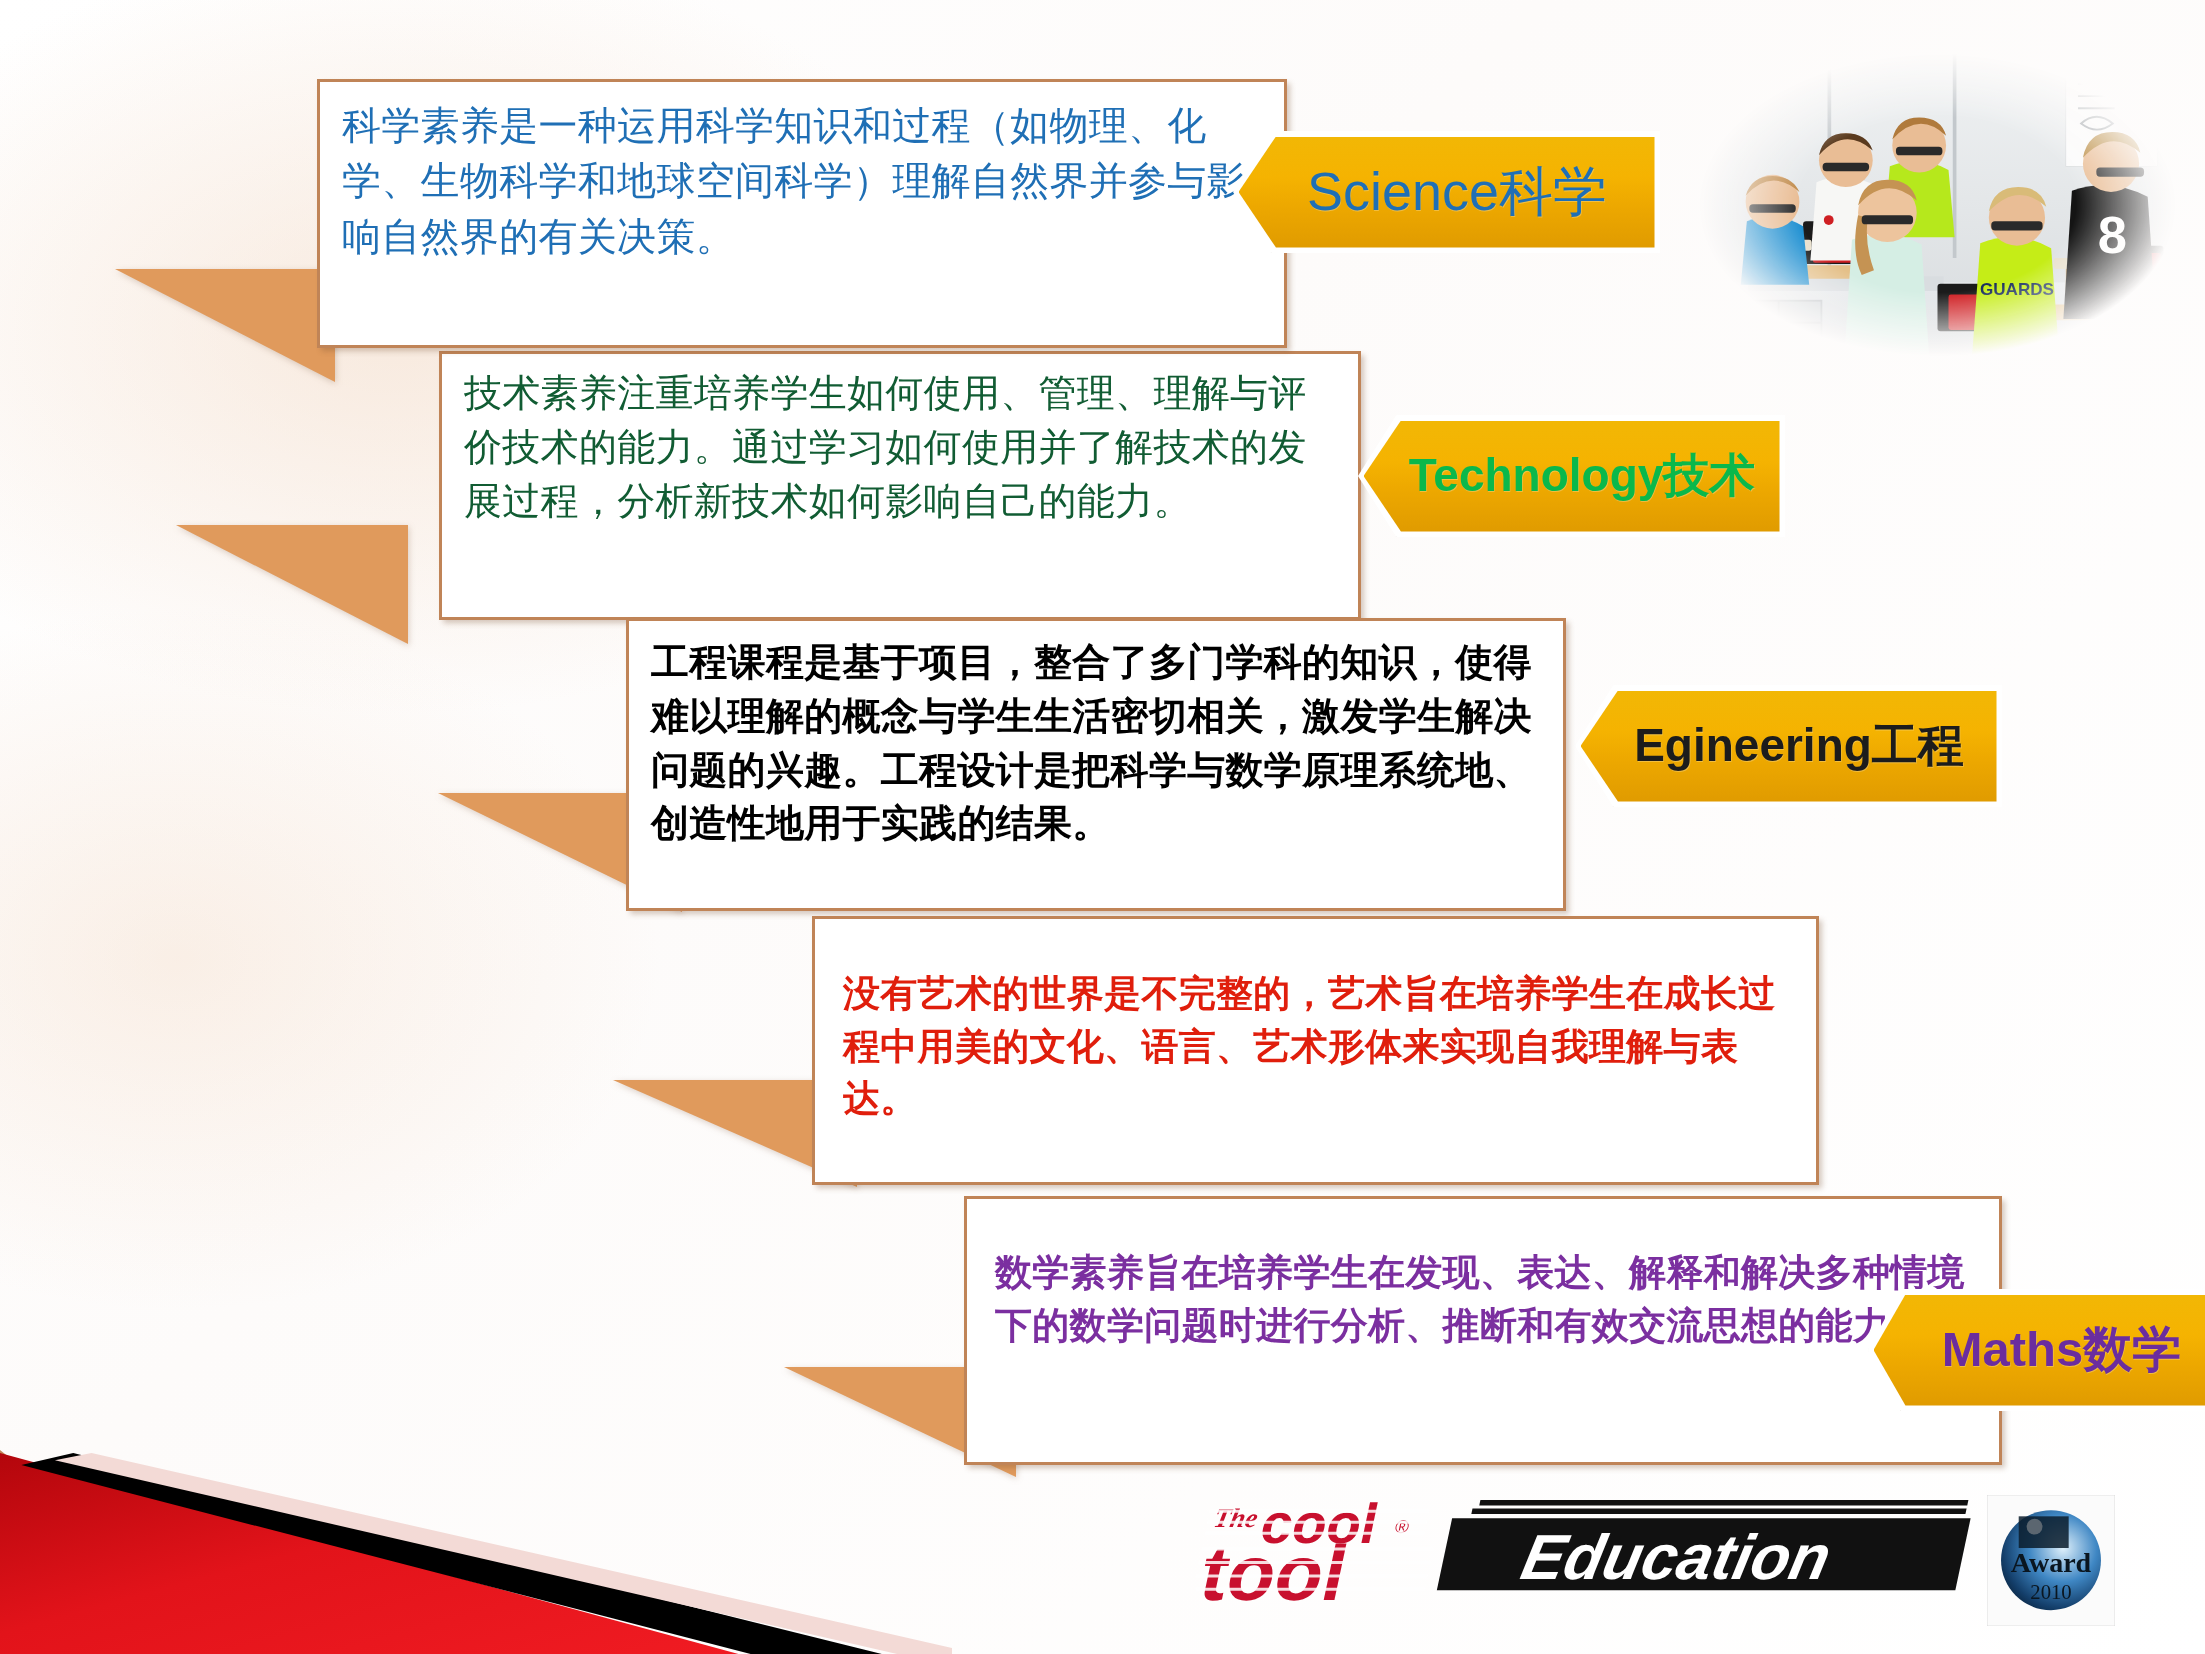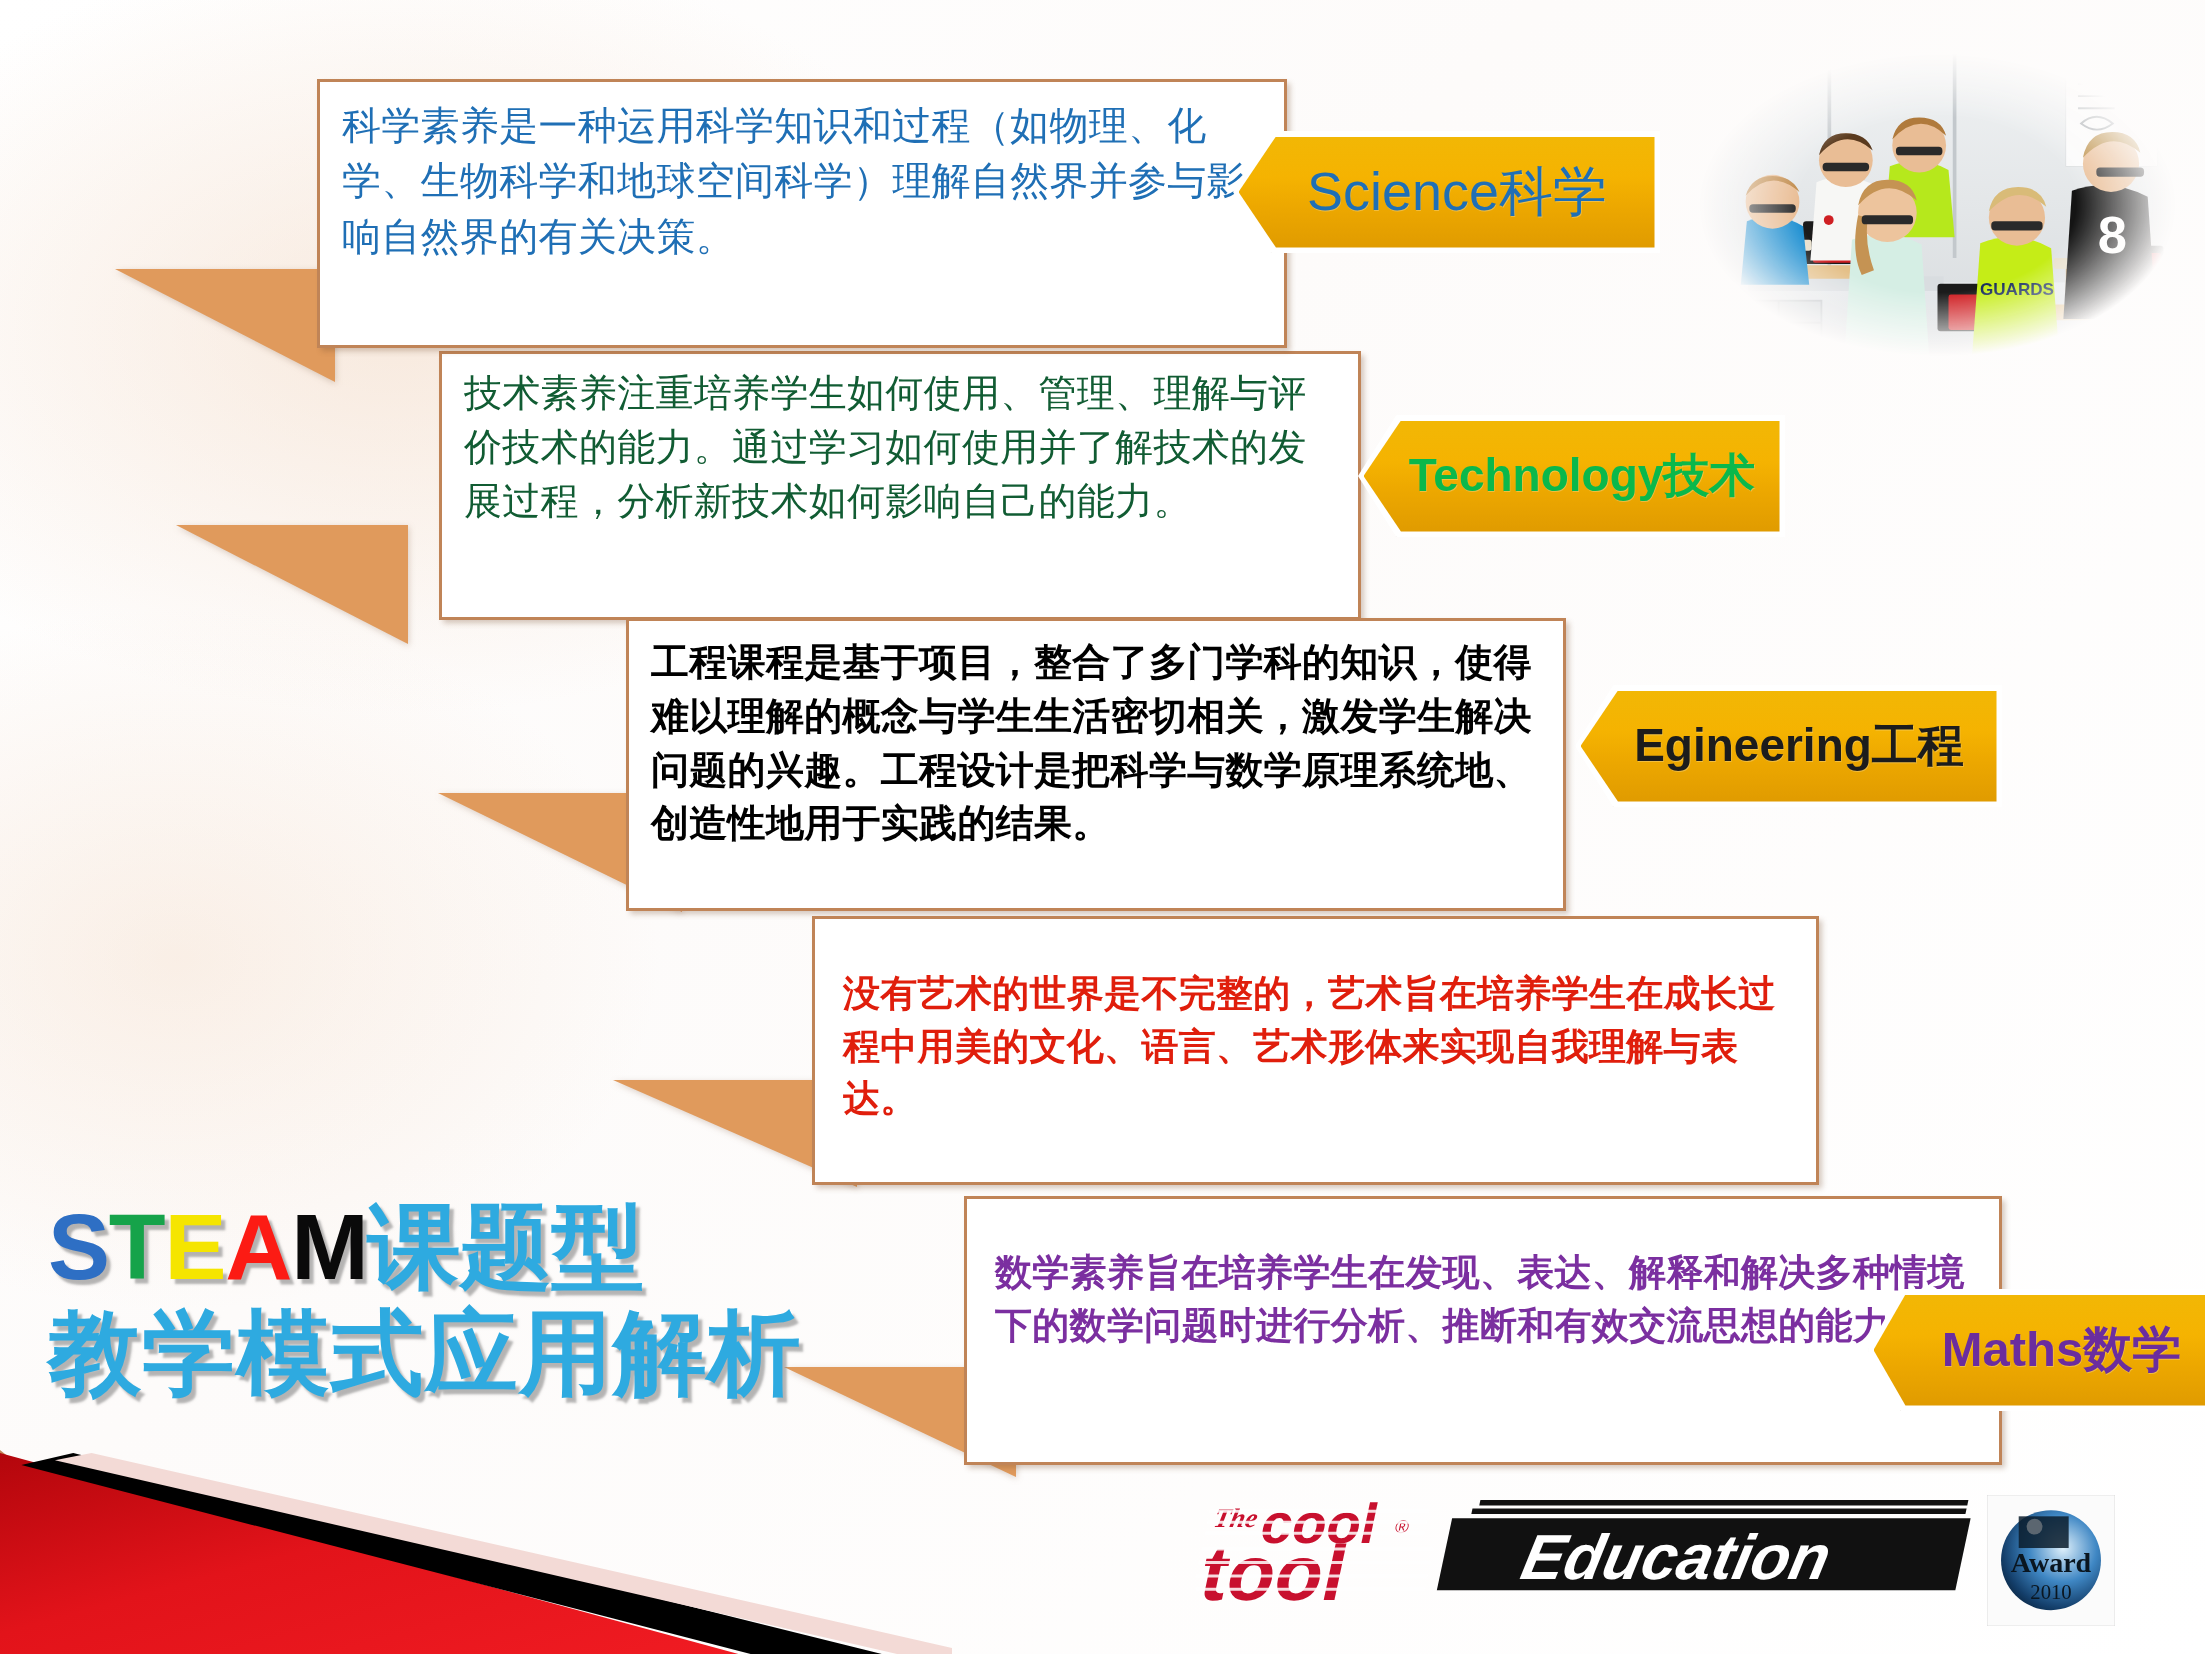--- a/index.html
+++ b/index.html
@@ -259,26 +259,20 @@
     </div>
   </div>
 
 
   <div class="chev-wrap" style="left:1868px;top:1289px;width:366px;height:122px;">
     <div class="chev" style="position:relative;width:100%;height:100%;">
       <span class="chev-lbl" style="color:#6b2d9e;font-size:49px;">Maths数学</span>
     </div>
   </div>
 
-  <div id="steam-title">
-    <div class="l1">
-      <span class="s-s">S</span><span class="s-t">T</span><span class="s-e">E</span><span class="s-a">A</span><span class="s-m">M</span><span class="s-cn">课题型</span>
-    </div>
-    <div class="l2">教学模式应用解析</div>
-  </div>
 
   <svg id="wedge" viewBox="0 0 1560 430" preserveAspectRatio="none">
     <defs>
       <linearGradient id="rg" x1="0" y1="0" x2="1" y2="1">
         <stop offset="0" stop-color="#b3060c"></stop>
           <stop offset="0.45" stop-color="#e2131a"></stop>
           <stop offset="1" stop-color="#f01b22"></stop>
       </linearGradient>
     </defs>
     <path d="M0 95 L420 430 H0 Z" fill="#c08457"></path>

